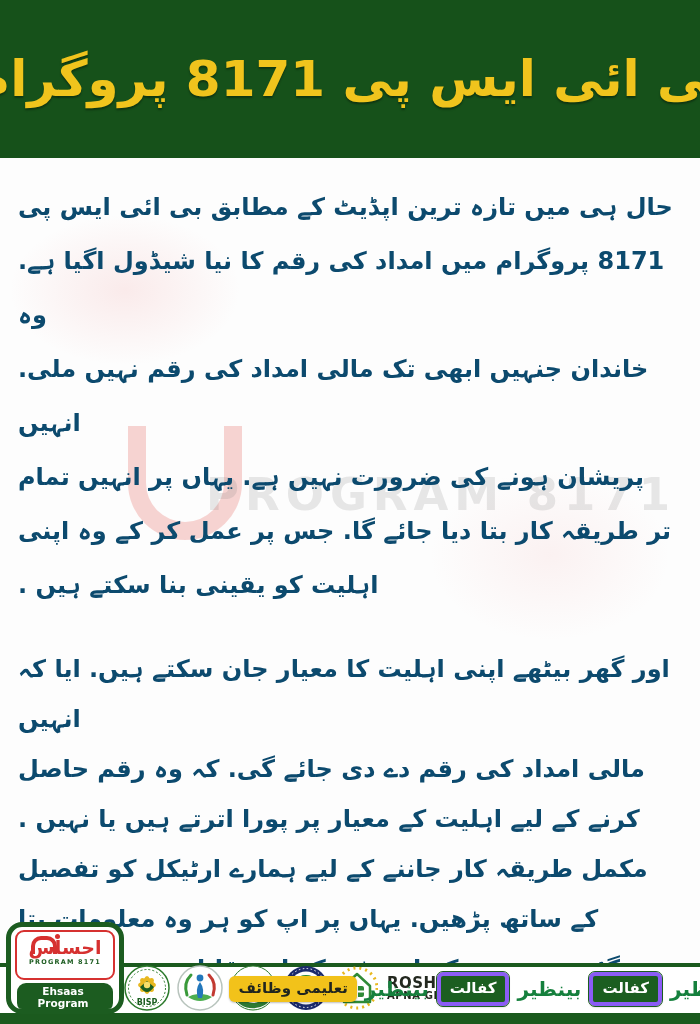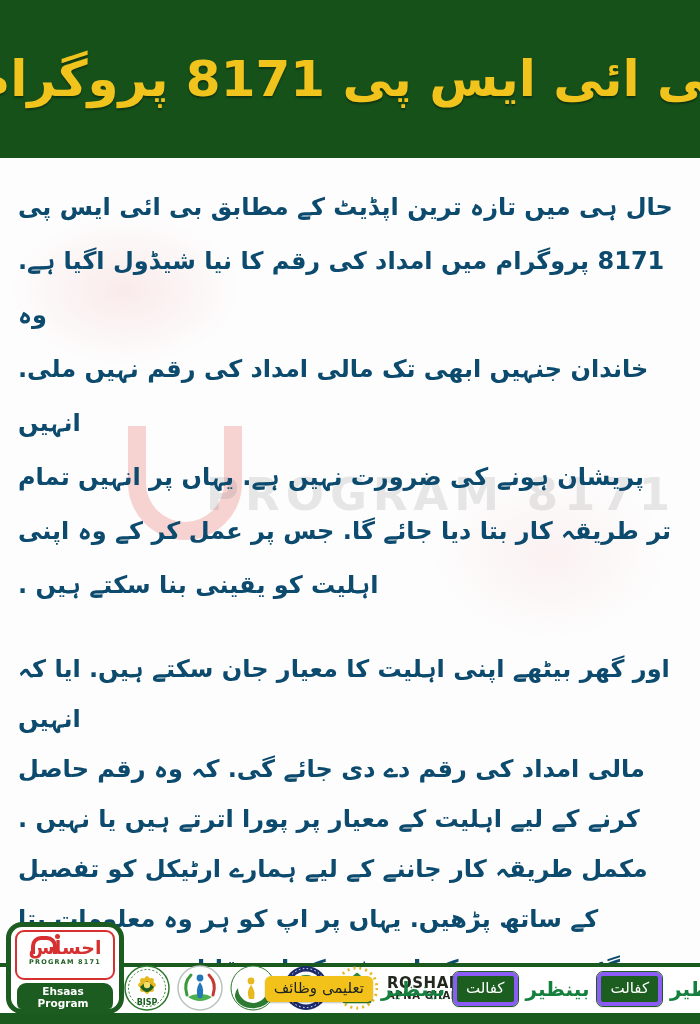--- a/index.html
+++ b/index.html
@@ -51,21 +51,21 @@
   .logo-row{
     position:absolute;left:124px;bottom:13px;height:46px;z-index:4;
     display:flex;align-items:center;gap:7px;
   }
   .brand-strip{
     position:absolute;right:-34px;bottom:18px;z-index:4;
     display:flex;align-items:center;gap:8px;direction:ltr;white-space:nowrap;
   }
   .benazir-word{color:#15803d;font-size:20px;font-weight:bold;direction:rtl;}
   .badge{
-    direction:rtl;font-weight:normal;border-radius:6px;padding:3px 9px 5px 9px;
+    direction:rtl;font-weight:bold;border-radius:6px;padding:3px 9px 5px 9px;
     font-size:15px;box-shadow:0 1px 2px rgba(0,0,0,.25);
   }
   .badge-yellow{background:#f2c21a;color:#20251f;}
   .badge-green{background:#1b5e20;color:#ffffff;border:4px solid #8b5cf6;outline:1px solid #1b5e20;}
   .roshan-text{display:flex;flex-direction:column;line-height:1;margin-left:2px;}
   .roshan-l1{font-size:15px;font-weight:bold;color:#23281f;letter-spacing:.5px;}
   .roshan-l2{font-size:10px;font-weight:bold;color:#23281f;letter-spacing:.6px;}
   
   .ehsaas-card{
     position:absolute;left:6px;bottom:10px;width:118px;height:92px;z-index:6;

